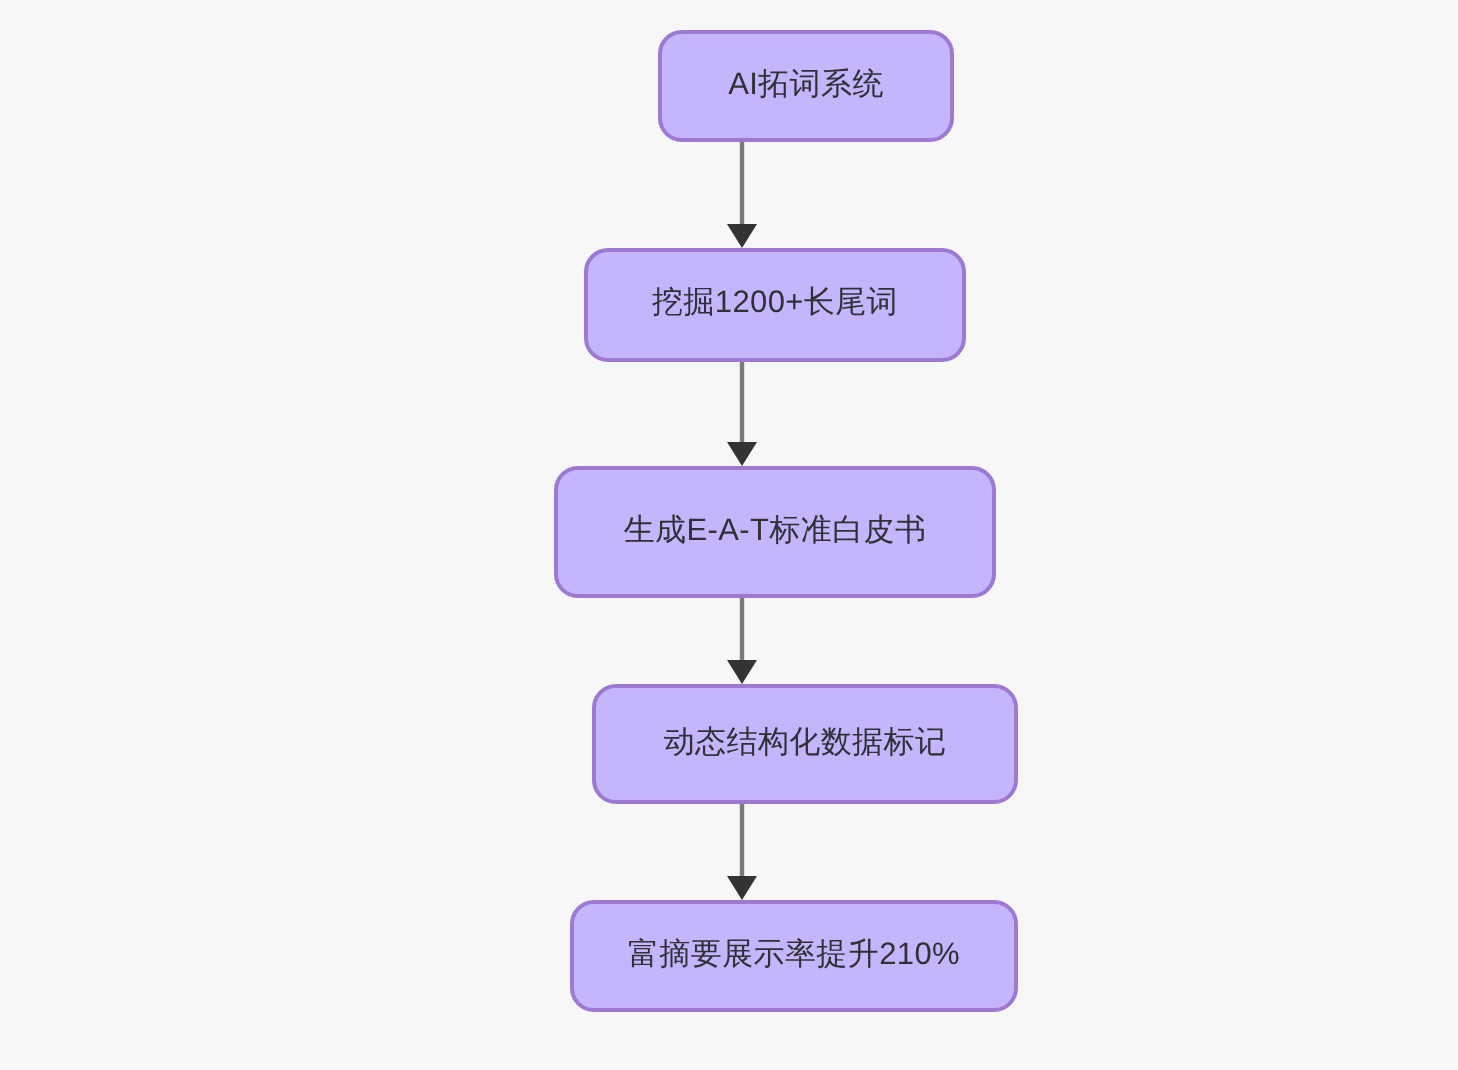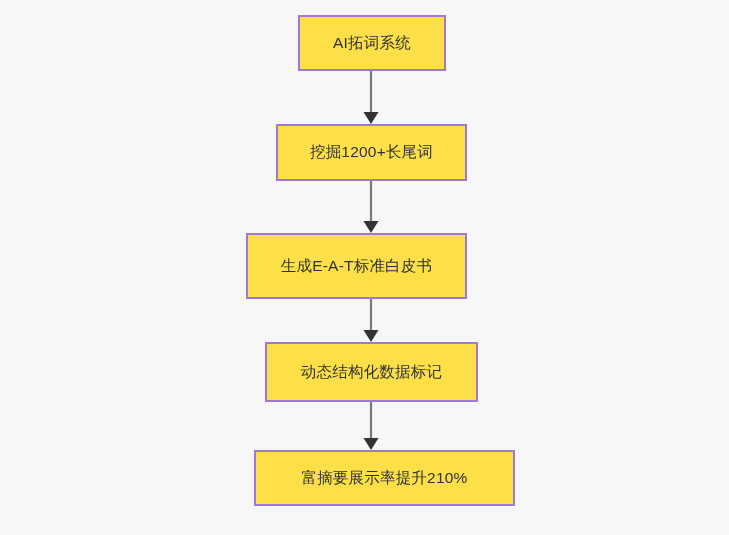--- a/index.html
+++ b/index.html
@@ -14,27 +14,28 @@
     overflow: hidden;
   }
   #flowchart {
     position: relative;
     width: 729px;
     height: 535px;
   }
   .node {
     position: absolute;
     box-sizing: border-box;
-    background: #fde047;
+    background: #c4b5fd;
     border: 2px solid #9d79d4;
-    border-radius: 0;
+    border-radius: 12px;
     display: flex;
     align-items: center;
     justify-content: center;
     z-index: 2;
+    margin-left: 31px;
   }
   .node-label {
     color: #2f3136;
     font-size: 15.5px;
     line-height: 1.2;
     letter-spacing: 0.2px;
     white-space: nowrap;
     text-align: center;
   }
   .edge-layer {
@@ -77,29 +78,29 @@
     <g>
       <line class="edge-line" x1="371" y1="398" x2="371" y2="440"></line>
       <polygon class="edge-head" points="363.5,438 378.5,438 371,450"></polygon>
     </g>
   </svg>
 
   <div class="node" id="node-n1" style="left: 298px; top: 15px; width: 148px; height: 56px;">
     <span class="node-label">AI拓词系统</span>
   </div>
 
-  <div class="node" id="node-n2" style="left: 276px; top: 124px; width: 191px; height: 57px;">
+  <div class="node" id="node-n2" style="left: 261px; top: 124px; width: 191px; height: 57px;">
     <span class="node-label">挖掘1200+长尾词</span>
   </div>
 
   <div class="node" id="node-n3" style="left: 246px; top: 233px; width: 221px; height: 66px;">
     <span class="node-label">生成E-A-T标准白皮书</span>
   </div>
 
   <div class="node" id="node-n4" style="left: 265px; top: 342px; width: 213px; height: 60px;">
     <span class="node-label">动态结构化数据标记</span>
   </div>
 
-  <div class="node" id="node-n5" style="left: 254px; top: 450px; width: 261px; height: 56px;">
+  <div class="node" id="node-n5" style="left: 254px; top: 450px; width: 224px; height: 56px;">
     <span class="node-label">富摘要展示率提升210%</span>
   </div>
 
 </div>
 
 </body></html>

